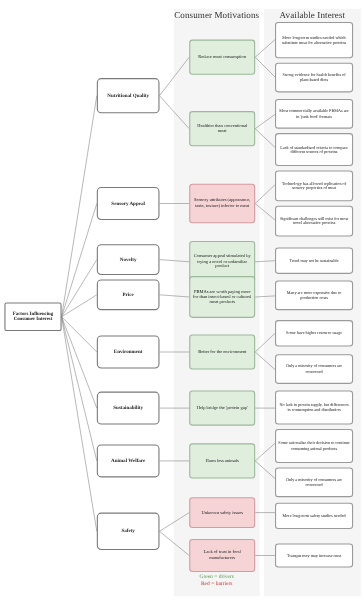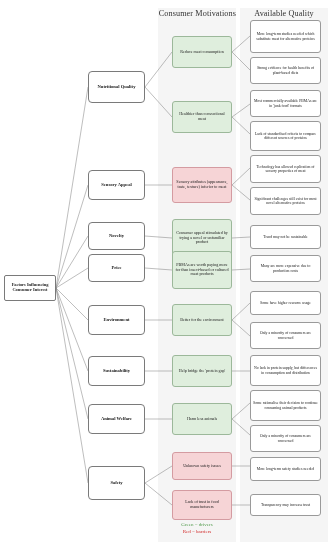--- a/index.html
+++ b/index.html
@@ -112,22 +112,22 @@
   .legend-red { color: #d22b2b; }
 </style>
 </head>
 <body>
 
 <div id="diagram">
 
   <div class="band" style="left:158px; top:8px; width:78px; height:534px;"></div>
   <div class="band" style="left:240px; top:8px; width:88px; height:534px;"></div>
 
-  <div class="col-header" style="left:158px; top:9px; width:78px;text-align:right;">Consumer Motivations</div>
-  <div class="col-header" style="left:240px; top:9px; width:88px;">Available Quality</div>
+  <div class="col-header" style="left:158px; top:9px; width:78px;">Consumer Motivations</div>
+  <div class="col-header" style="left:240px; top:9px; width:88px;">Available Interest</div>
 
   <svg class="links" viewBox="0 0 331 550">
     <g stroke="#7d7d7d" stroke-width="0.5" fill="none">
 
       <path d="M56,288 L88,87"></path>
       <path d="M56,288 L88,185"></path>
       <path d="M56,288 L88,236"></path>
       <path d="M56,288 L88,268"></path>
       <path d="M56,288 L88,320"></path>
       <path d="M56,288 L88,371"></path>

